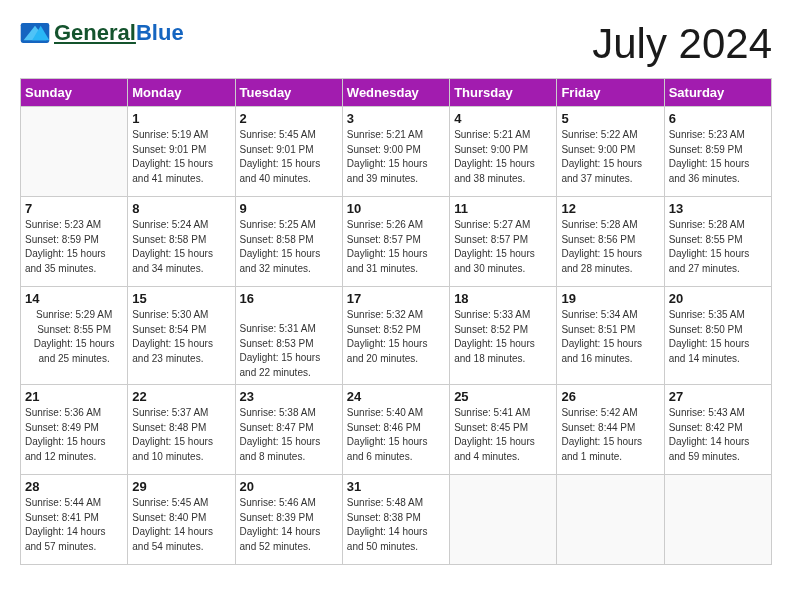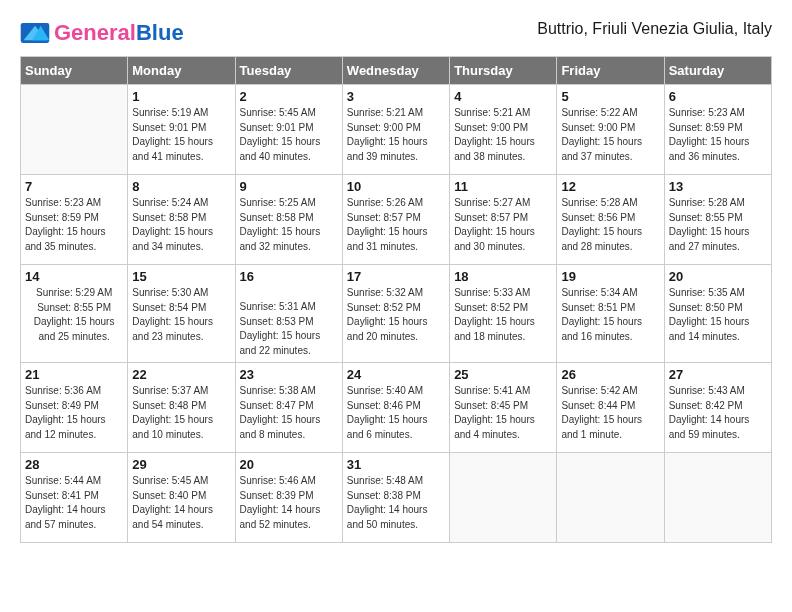--- a/index.html
+++ b/index.html
@@ -41,21 +41,21 @@
     .location-title {
       font-size: 16px;
       color: #1a1a1a;
     }
     table {
       width: 100%;
       border-collapse: collapse;
       font-size: 10.5px;
     }
     thead tr th {
-      background-color: #737373;
+      background-color: #a21caf;
       color: #fff;
       padding: 6px 4px;
       text-align: left;
       font-size: 13px;
       border: 1px solid #ccc;
     }
     tbody tr td {
       border: 1px solid #ccc;
       vertical-align: top;
       padding: 4px;
@@ -82,26 +82,26 @@
 
 <div class="header-area">
   <div class="logo">
     <div class="logo-row">
       <svg class="logo-icon" viewBox="0 0 40 28">
         <rect x="0" y="0" width="40" height="28" rx="3" fill="#1565c0"></rect>
         <polygon points="20,4 36,24 4,24" fill="#4fc3f7"></polygon>
         <polygon points="28,4 40,24 16,24" fill="#29b6f6"></polygon>
       </svg>
       <span style="font-size:22px;font-weight:bold;color:#1a1a1a;">
-        <span style="color:#ec4899;">General</span><span style="color:#1565c0;">Blue</span>
+        <span style="color:#14532d;text-decoration:underline;">General</span><span style="color:#1565c0;">Blue</span>
       </span>
     </div>
   </div>
   <div class="title-area">
-    <div class="location-title">Buttrio, Friuli Venezia Giulia, Italy</div>
+    <div class="month-title">July 2024</div>
   </div>
 </div>
 
 <table>
   <thead>
     <tr id="header-row">
     <th>Sunday</th>
         <th>Monday</th>
         <th>Tuesday</th>
         <th>Wednesday</th>

